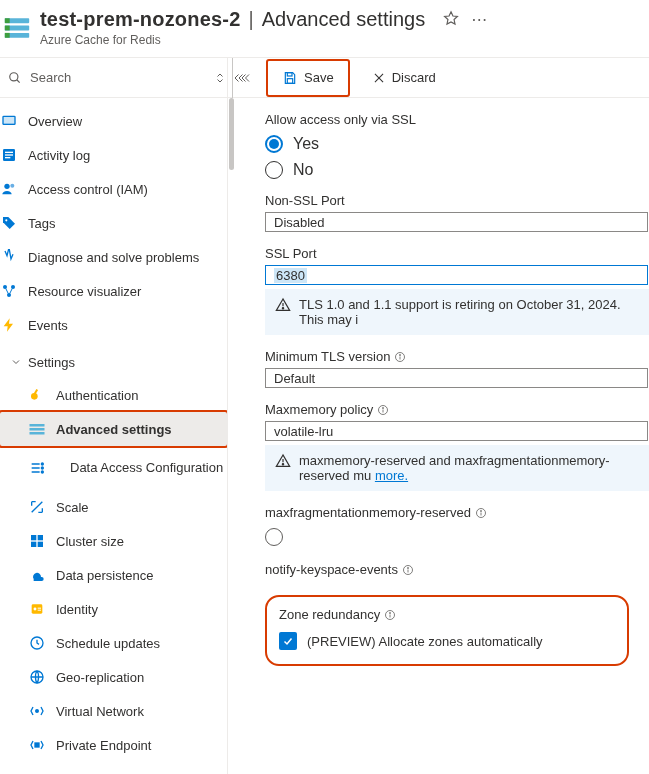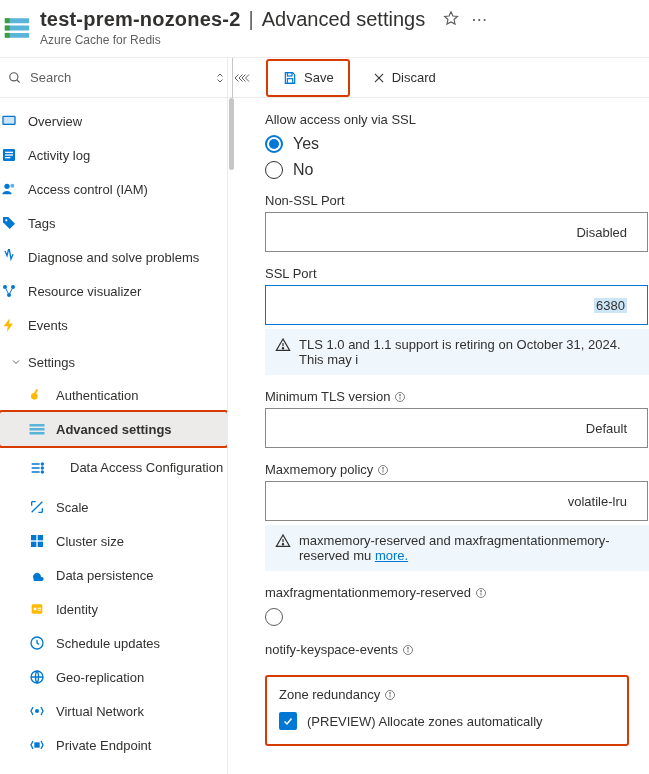--- a/index.html
+++ b/index.html
@@ -43,21 +43,21 @@
   .nav-item.active { background:#edebe9; font-weight:600; }
   .nav-item .icon { width:18px; height:18px; display:flex; align-items:center; justify-content:center; }
   .nav-item .label { font-size:13px; }
   .nav-sub .nav-item { padding-left:28px; }
   .nav-group { display:flex; align-items:center; height:32px; padding-left:10px; gap:6px; cursor:pointer; margin-top:4px;}
   .nav-group .chv { width:12px; height:12px; }
   .nav-group .glabel { font-size:13px; font-weight:400; }
 
   
   .hl-red { outline:2px solid #d83b01; outline-offset:-0px; border-radius:2px;}
-  .hl-red-box { border:2px solid #d83b01; border-radius:3px; }
+  .hl-red-box { border:2px solid #d83b01; border-radius:14px; }
 
   
   .main { flex:1; display:flex; flex-direction:column; }
   .toolbar { display:flex; align-items:center; height:40px; border-bottom:1px solid #edebe9; padding-left:6px; gap:10px; }
   .collapse-chev { width:22px; height:40px; display:flex; align-items:center; justify-content:center; color:#605e5c;}
   .tb-btn { display:flex; align-items:center; gap:6px; height:30px; padding:0 12px; cursor:pointer; font-size:13px; }
   .save-frame { border:2px solid #d83b01; border-radius:3px; padding:2px 2px; }
 
   .content { padding:14px 0 14px 30px; overflow:auto; flex:1; }
   .field { margin-top:14px; }
@@ -65,21 +65,21 @@
   .field-label { font-size:13px; color:#323130; display:flex; align-items:center; gap:4px; }
   .info-circle { width:12px; height:12px; display:inline-flex; }
 
   .radio { display:flex; align-items:center; gap:10px; margin-top:8px; }
   .radio .r-outer { width:18px; height:18px; border-radius:50%; border:1px solid #323130; display:flex; align-items:center; justify-content:center; }
   .radio.checked .r-outer { border:2px solid #0078d4; }
   .radio .r-inner { width:10px; height:10px; border-radius:50%; background:#0078d4; display:none;}
   .radio.checked .r-inner { display:block;}
   .radio .r-label { font-size:16px; }
 
-  .text-input { margin-top:4px; border:1px solid #8a8886; height:40px; display:flex; align-items:center; padding:0 20px; font-size:13px; width:calc(100% - 1px);justify-content:flex-end; }
+  .text-input { margin-top:4px; border:1px solid #8a8886; height:20px; display:flex; align-items:center; padding:0 8px; font-size:13px; width:calc(100% - 1px); }
   .text-input.sel { border:1px solid #0078d4; }
   .sel-highlight { background:#cde6f7; padding:0 2px;}
 
   .info-banner { margin-top:4px; background:#eff6fc; padding:8px 10px; display:flex; gap:8px; align-items:flex-start; font-size:13px; width:100%; }
   .info-banner .tri { flex:none; }
   .info-banner a { color:#0078d4; text-decoration:underline; cursor:pointer;}
 
   .slider-track { margin-top:8px; position:relative; height:20px; }
   .slider-track .handle { width:18px; height:18px; border:1px solid #605e5c; border-radius:50%; background:#fff; position:absolute; left:0; top:0; }
 

